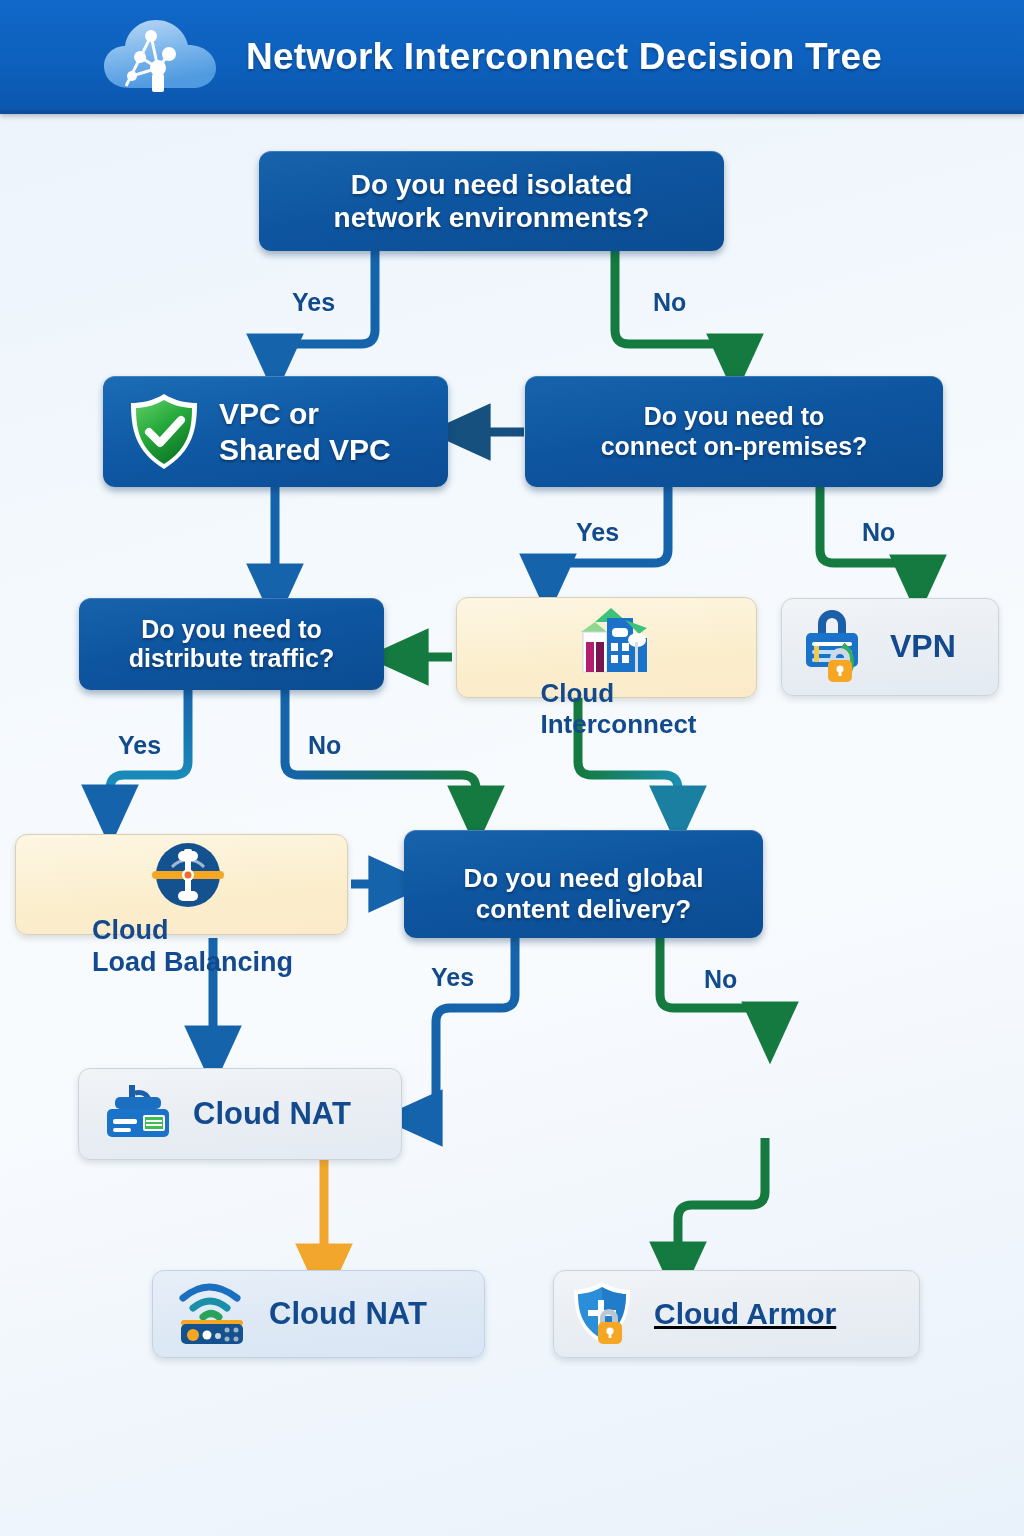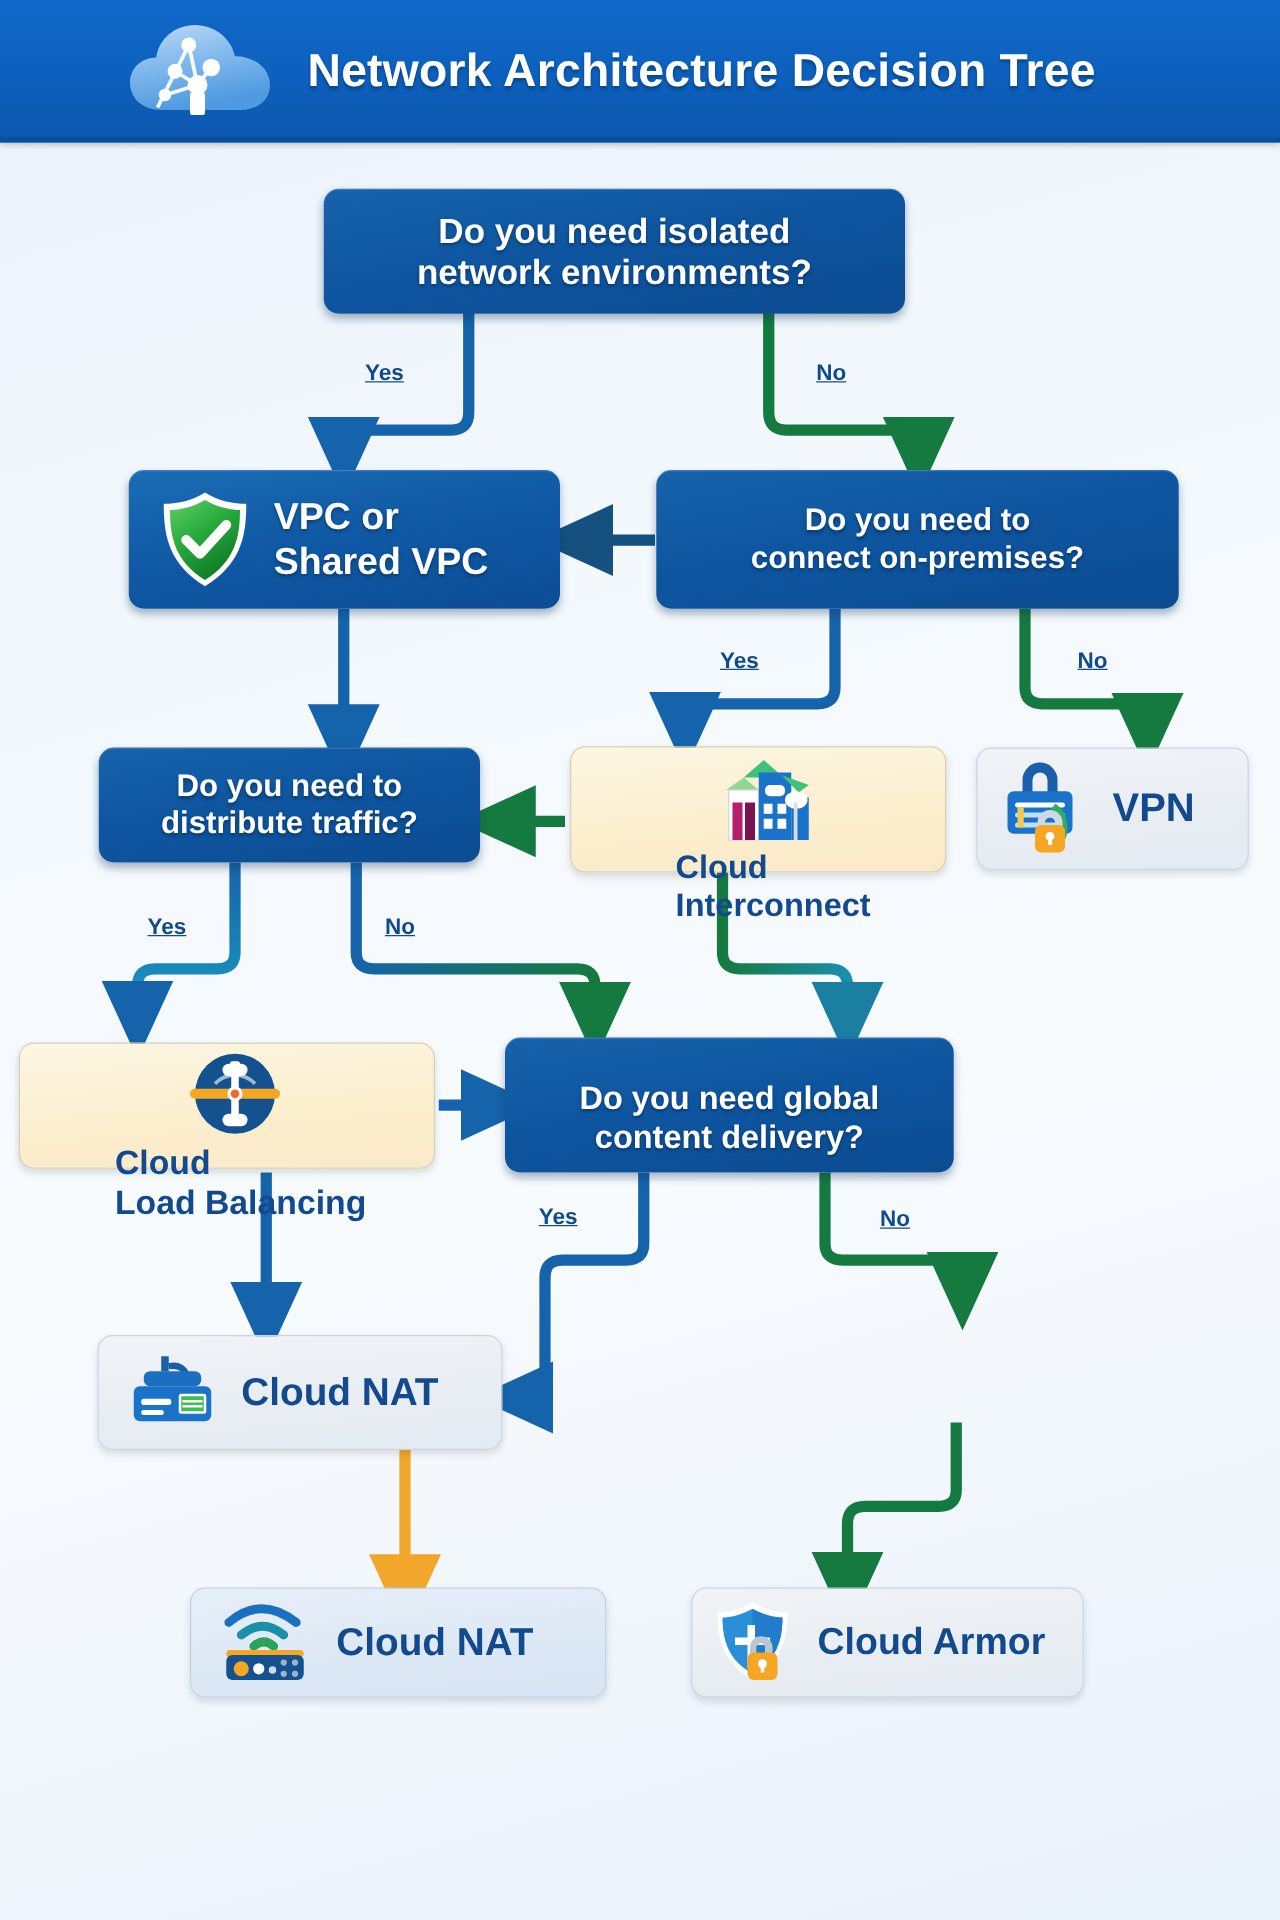--- a/index.html
+++ b/index.html
@@ -89,25 +89,24 @@
   .prod-lblue {
     background: linear-gradient(175deg, #e7eff8 0%, #dde8f5 60%, #d8e5f4 100%);
     border: 1px solid #c2d2e6;
     box-shadow: 0 3px 6px rgba(40,55,75,.15);
   }
   .prod-lblue .label { color:#134a8e; }
 
   
   .edge-label {
     position: absolute;
-    font-size: 18px; font-weight: bold;
+    font-size: 25px; font-weight: bold;
     color: #114b8b;
     z-index: 6;
     text-shadow: 0 1px 1px rgba(255,255,255,.8);
-    text-decoration: underline;
   }
 </style>
 </head>
 <body>
 
 <div id="page">
 
   <div id="header">
     <div id="logo">
       <svg viewBox="0 0 132 86" width="132" height="86">
@@ -130,21 +129,21 @@
         </g>
         <g stroke="#ffffff" stroke-width="3" fill="none" opacity=".95">
           <path d="M55 22 L62 54"></path>
           <path d="M73 40 L62 54"></path>
           <path d="M44 43 L62 54"></path>
           <path d="M36 62 L62 54"></path>
           <path d="M30 72 L55 22"></path>
         </g>
       </svg>
     </div>
-    <div id="header-title">Network Architecture Decision Tree</div>
+    <div id="header-title">Network Interconnect Decision Tree</div>
     <div id="header-accent"></div>
   </div>
 
   <svg id="edges">
     <defs>
       <marker id="ah-blue" markerWidth="7" markerHeight="7" refX="3.4" refY="3.2" orient="auto">
         <path d="M0,0 L7,3.2 L0,6.4 Z" fill="#1564ab"></path>
       </marker>
       <marker id="ah-green" markerWidth="7" markerHeight="7" refX="3.4" refY="3.2" orient="auto">
         <path d="M0,0 L7,3.2 L0,6.4 Z" fill="#157a3f"></path>
@@ -349,21 +348,21 @@
         <circle cx="43" cy="56" r="3" fill="#cfd9e3"></circle>
         <circle cx="52" cy="50" r="2.5" fill="#9fb3c8"></circle>
         <circle cx="52" cy="59" r="2.5" fill="#9fb3c8"></circle>
         <circle cx="61" cy="50" r="2.5" fill="#9fb3c8"></circle>
         <circle cx="61" cy="59" r="2.5" fill="#9fb3c8"></circle>
       </svg>
     </div>
     <div class="label" style="font-size:31px; margin-left:16px;">Cloud NAT</div>
   </div>
 
-  <div class="node prod-grey" style="left:553px; top:1270px; width:314px; height:88px; padding-left:14px;">
+  <div class="node prod-grey" style="left:553px; top:1270px; width:367px; height:88px; padding-left:14px;text-decoration:underline;">
     <div class="nicon" style="width:74px;height:72px;">
       <svg viewBox="0 0 74 72" width="74" height="72">
         <path d="M34 4 C44 10 55 12 62 12 C62 34 57 52 34 66 C11 52 6 34 6 12 C13 12 24 10 34 4 Z" fill="#ffffff"></path>
         <path d="M34 9 C43 14 52 16 58 16 C58 35 53 50 34 61 C15 50 10 35 10 16 C16 16 25 14 34 9 Z" fill="#2a8fd8"></path>
         <path d="M34 9 C43 14 52 16 58 16 C58 35 53 50 34 61 Z" fill="#1a6fc0" opacity=".55"></path>
         <rect x="30" y="22" width="6" height="34" fill="#ffffff"></rect>
         <rect x="20" y="32" width="28" height="6" fill="#ffffff"></rect>
         <path d="M32 40 a9 9 0 0 1 18 0 v5 h-6 v-5 a3.5 3.5 0 0 0 -7 0 v5 h-5 z" fill="#b9c7d4"></path>
         <rect x="30" y="44" width="24" height="22" rx="5" fill="#f5a623"></rect>
         <circle cx="42" cy="53" r="3.6" fill="#ffffff"></circle>

